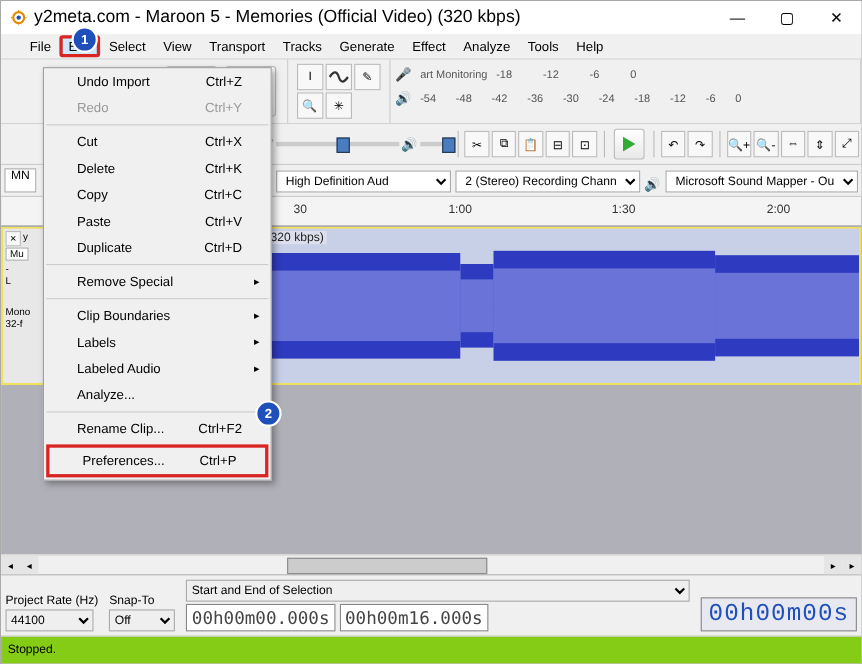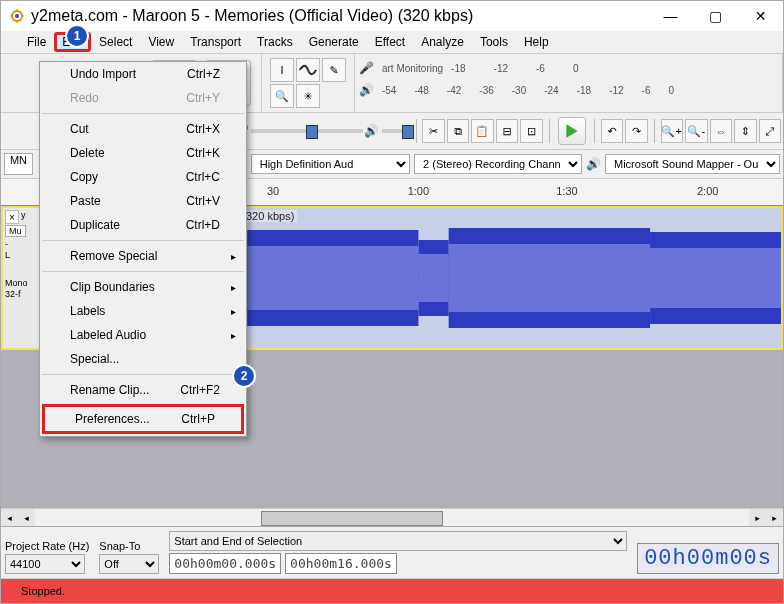--- a/index.html
+++ b/index.html
@@ -24,40 +24,40 @@
 .dropdown{position:absolute;top:60px;left:38px;width:206px;background:#f0f0f0;border:1px solid #a0a0a0;box-shadow:3px 3px 6px rgba(0,0,0,.35);z-index:40}
 .dropdown .ditem{display:flex;justify-content:space-between;align-items:center;padding:5px 26px 5px 30px;font-size:12px;position:relative}
 .dropdown .ditem.disabled{color:#999}
 .dropdown .dsep{height:1px;background:#ccc;margin:3px 2px}
 .dropdown .arrow::after{content:"▸";position:absolute;right:10px;font-size:10px}
 .pref-red{border:3px solid #d92424;margin:2px}
 .meter{display:flex;align-items:center;gap:8px;height:20px}
 .meter .scale{display:flex;gap:28px;font-size:10px;color:#555}
 .slider-track{position:relative;width:120px;height:4px;background:#ccc}
 .slider-thumb{position:absolute;top:-4px;width:10px;height:12px;background:#4a7cc0;border:1px solid #234}
-.devrow{display:flex;align-items:center;gap:4px;padding:3px;background:#f0f0f0;border-bottom:1px solid #ccc}
+.devrow{display:flex;align-items:flex-end;gap:4px;padding:3px;background:#f0f0f0;border-bottom:1px solid #ccc}
 .devsel{height:20px;border:1px solid #aaa;background:#fff;font-size:11px;padding:0 4px}
 .mainarea{flex:1;display:flex;flex-direction:column;background:#b0b0b8;position:relative;overflow:hidden}
 .timeline{height:26px;background:#f4f4f4;border-bottom:1px solid #888;position:relative;font-size:10px;color:#333}
 .timeline .tlabel{position:absolute;top:6px;font-weight:normal;font-size:11px}
 .track{display:flex;border:2px solid #f0e060;background:#dde;margin:0}
 .trackhead{width:68px;background:#e8e8e8;border-right:1px solid #888;font-size:9px;padding:2px;position:relative}
 .trackhead .tx{margin:1px 0}
 .trackwave{flex:1;position:relative;background:#c8d0e8;overflow:hidden}
 .cliptitle{position:absolute;top:2px;left:6px;font-size:11px;color:#222;background:rgba(230,230,240,.7);padding:0 3px;z-index:2}
 .wave{width:100%;height:100%}
 .scrollbar{height:17px;background:#f0f0f0;border-top:1px solid #ccc;position:relative}
 .scrollbar .thumb{position:absolute;left:260px;width:180px;top:2px;height:13px;background:#ccc;border:1px solid #888}
 .scrollbar .sbtn{position:absolute;top:0;width:17px;height:17px;background:#e5e5e5;display:flex;align-items:center;justify-content:center;font-size:9px}
 .bottompanel{background:#f0f0f0;border-top:1px solid #aaa;padding:4px;display:flex;gap:10px;align-items:flex-end}
 .bp-col{display:flex;flex-direction:column;gap:2px;font-size:11px}
 .bp-col select,.bp-col input{font-size:11px;border:1px solid #aaa;height:20px}
-.timebox{font-family:monospace;font-size:13px;border:1px solid #888;background:#fff;padding:2px 4px;color:#444}
+.timebox{font-family:monospace;font-size:16px;border:1px solid #888;background:#fff;padding:2px 4px;color:#444}
 .bigtime{font-family:"Courier New",monospace;font-size:22px;color:#1e4fbb;background:#e8e8f0;border:1px solid #888;padding:2px 6px;letter-spacing:1px}
-.status{height:20px;background:#ef4444;border-top:1px solid #ccc;padding:2px 20px;font-size:11px;display:flex;align-items:center}
+.status{height:20px;background:#84cc16;border-top:1px solid #ccc;padding:2px 6px;font-size:11px;display:flex;align-items:center}
 .toolrow2{display:flex;align-items:center;padding:2px;background:#f0f0f0;gap:2px;border-bottom:1px solid #ccc}
 .playbtns{display:flex;gap:2px;padding:2px}
 .sep{width:1px;height:24px;background:#bbb;margin:0 4px}
 </style>
 </head>
 <body>
 
 <div class="window">
 
   <div class="titlebar">
@@ -226,21 +226,21 @@
     <div class="ditem arrow">
         <span>Clip Boundaries</span>
       </div>
     <div class="ditem arrow">
         <span>Labels</span>
       </div>
     <div class="ditem arrow">
         <span>Labeled Audio</span>
       </div>
     <div class="ditem">
-        <span>Special...</span>
+        <span>Analyze...</span>
       </div>
     <div class="dsep"></div>
     <div class="ditem">
         <span>Rename Clip...</span>
         <span>Ctrl+F2</span>
       </div>
     <div class="pref-red">
       <div class="ditem">
           <span>Preferences...</span>
           <span>Ctrl+P</span>

